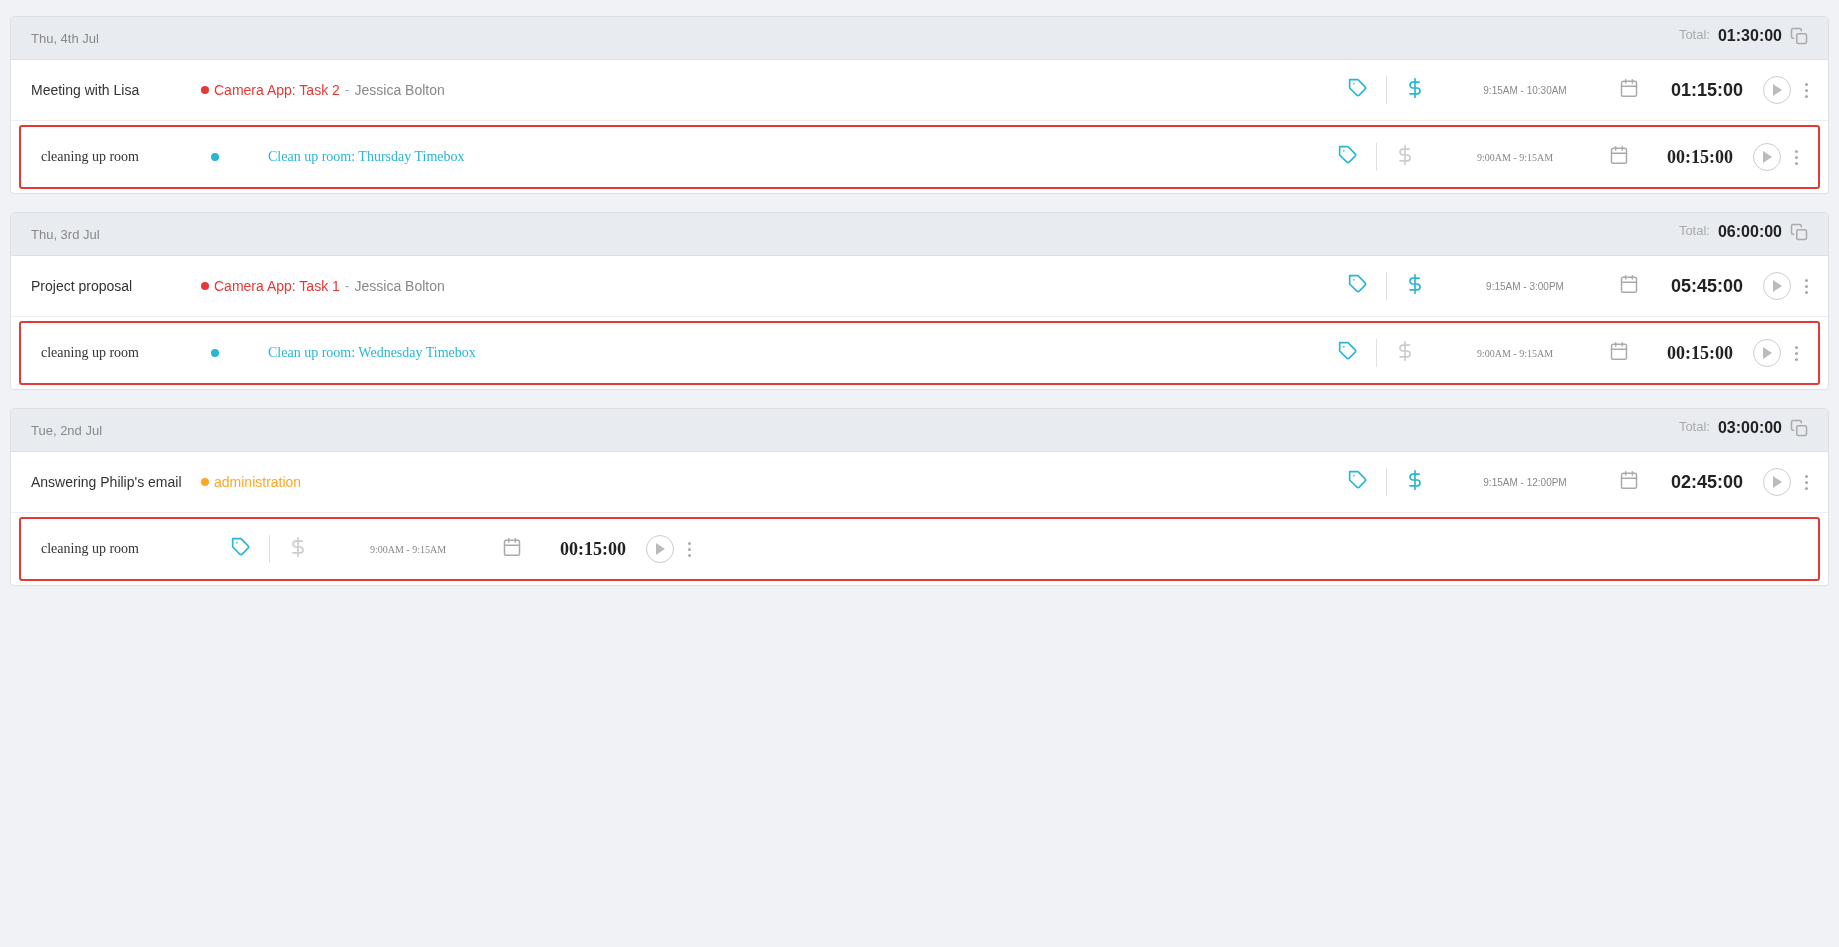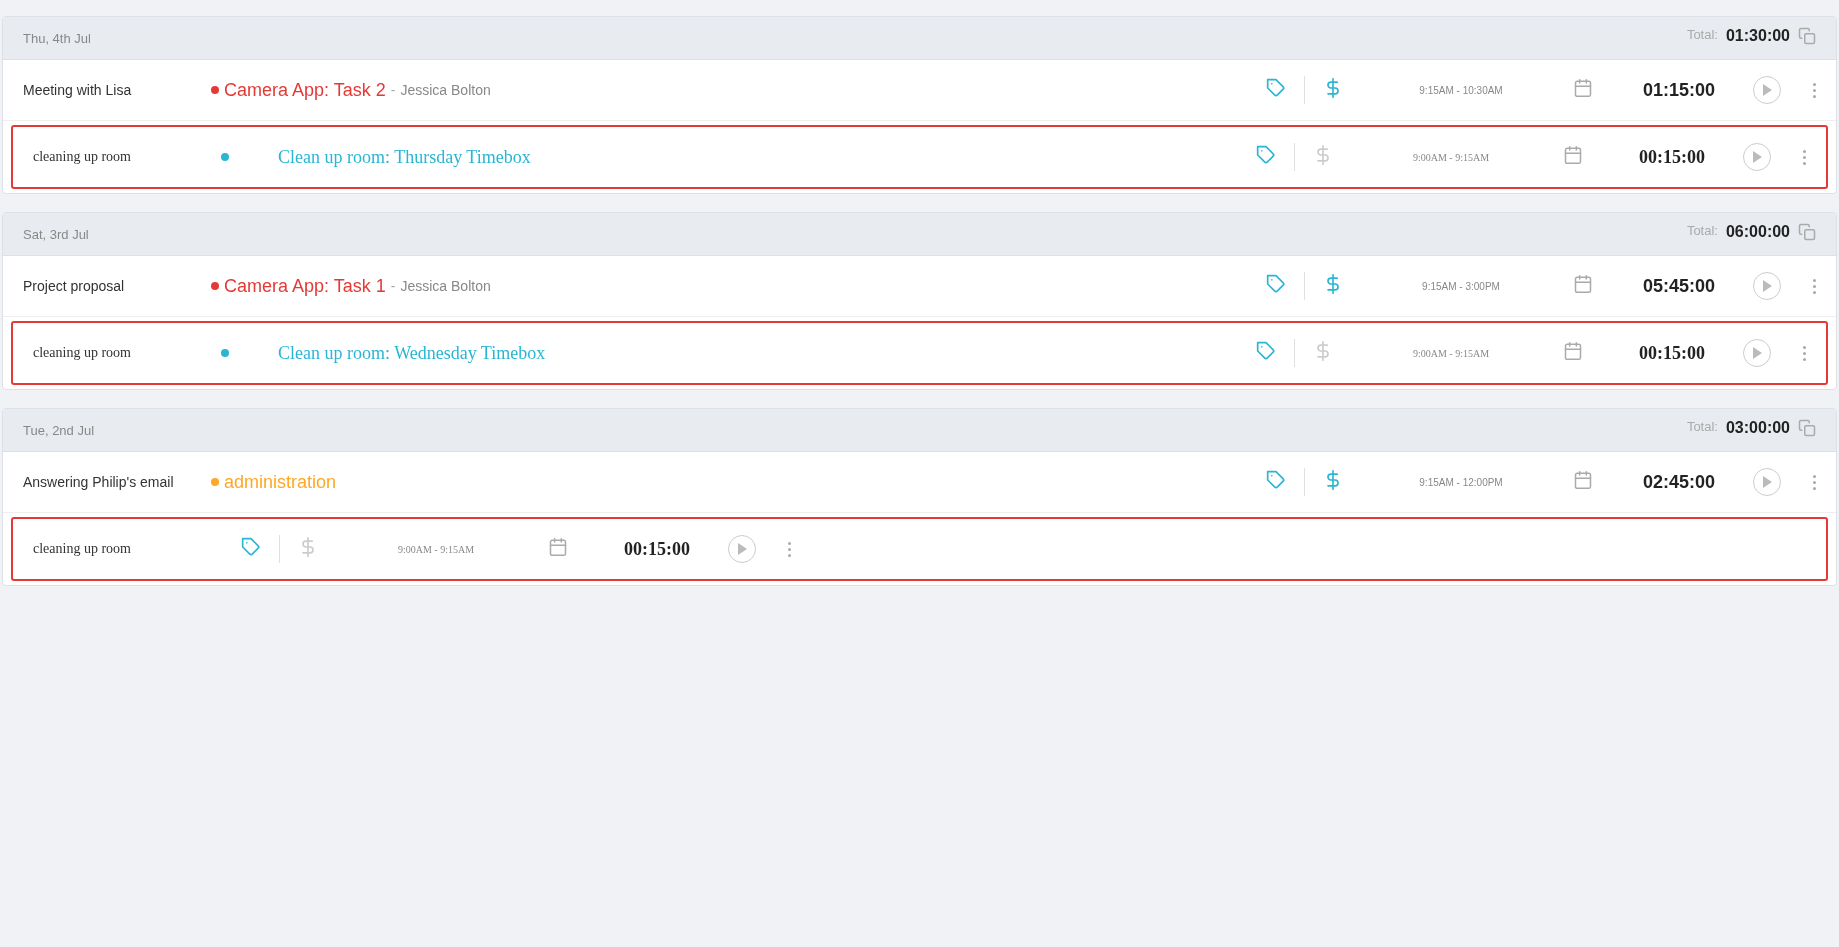--- a/index.html
+++ b/index.html
@@ -55,21 +55,21 @@
       font-size: 16px;
       cursor: pointer;
     }
 
     .time-entry {
       display: flex;
       align-items: center;
       padding: 16px 20px;
       border-bottom: 1px solid #eee;
       background: #fff;
-      gap: 18px;
+      gap: 0;
     }
 
     .time-entry:last-child {
       border-bottom: none;
       font-family: Liberation Serif, serif;
     }
 
     .time-entry.highlighted {
       border: 2px solid #e53935;
       margin: 4px 8px;
@@ -93,21 +93,21 @@
     }
 
     .project-dot {
       width: 8px;
       height: 8px;
       border-radius: 50%;
       flex-shrink: 0;
     }
 
     .project-link {
-      font-size: 18px;
+      font-size: 14px;
       color: #e53935;
       cursor: pointer;
       text-decoration: none;
     }
 
     .project-link.blue {
       color: #29b6d4;
       margin-left: 44px;
     }
 
@@ -206,21 +206,21 @@
 
     .more-dot {
       width: 3px;
       height: 3px;
       background: #aaa;
       border-radius: 50%;
     }
 
     .container {
       max-width: 1839px;
-      padding: 16px 2px;
+      padding: 16px 10px;
     }
   </style>
 </head>
 <body>
 
 <div class="container">
 <div class="day-group">
       <div class="day-header">
         <span class="day-label">Thu, 4th Jul</span>
         <div class="day-total-area">
@@ -306,21 +306,21 @@
           <div class="more-dots">
             <div class="more-dot"></div>
             <div class="more-dot"></div>
             <div class="more-dot"></div>
           </div>
         </div>
       </div>
     </div>
     <div class="day-group">
       <div class="day-header">
-        <span class="day-label">Sat, 3rd Jul</span>
+        <span class="day-label">Thu, 3rd Jul</span>
         <div class="day-total-area">
           <span class="day-total-label">Total:</span>
           <span class="day-total-time">06:00:00</span>
           <span class="copy-icon"><svg width="18" height="18" viewBox="0 0 24 24" fill="none" stroke="#aaa" stroke-width="2" stroke-linecap="round" stroke-linejoin="round">
               <rect x="9" y="9" width="13" height="13" rx="2"></rect>
               <path d="M5 15H4a2 2 0 0 1-2-2V4a2 2 0 0 1 2-2h9a2 2 0 0 1 2 2v1"></path>
             </svg></span>
         </div>
       </div>
       <div class="time-entry">

